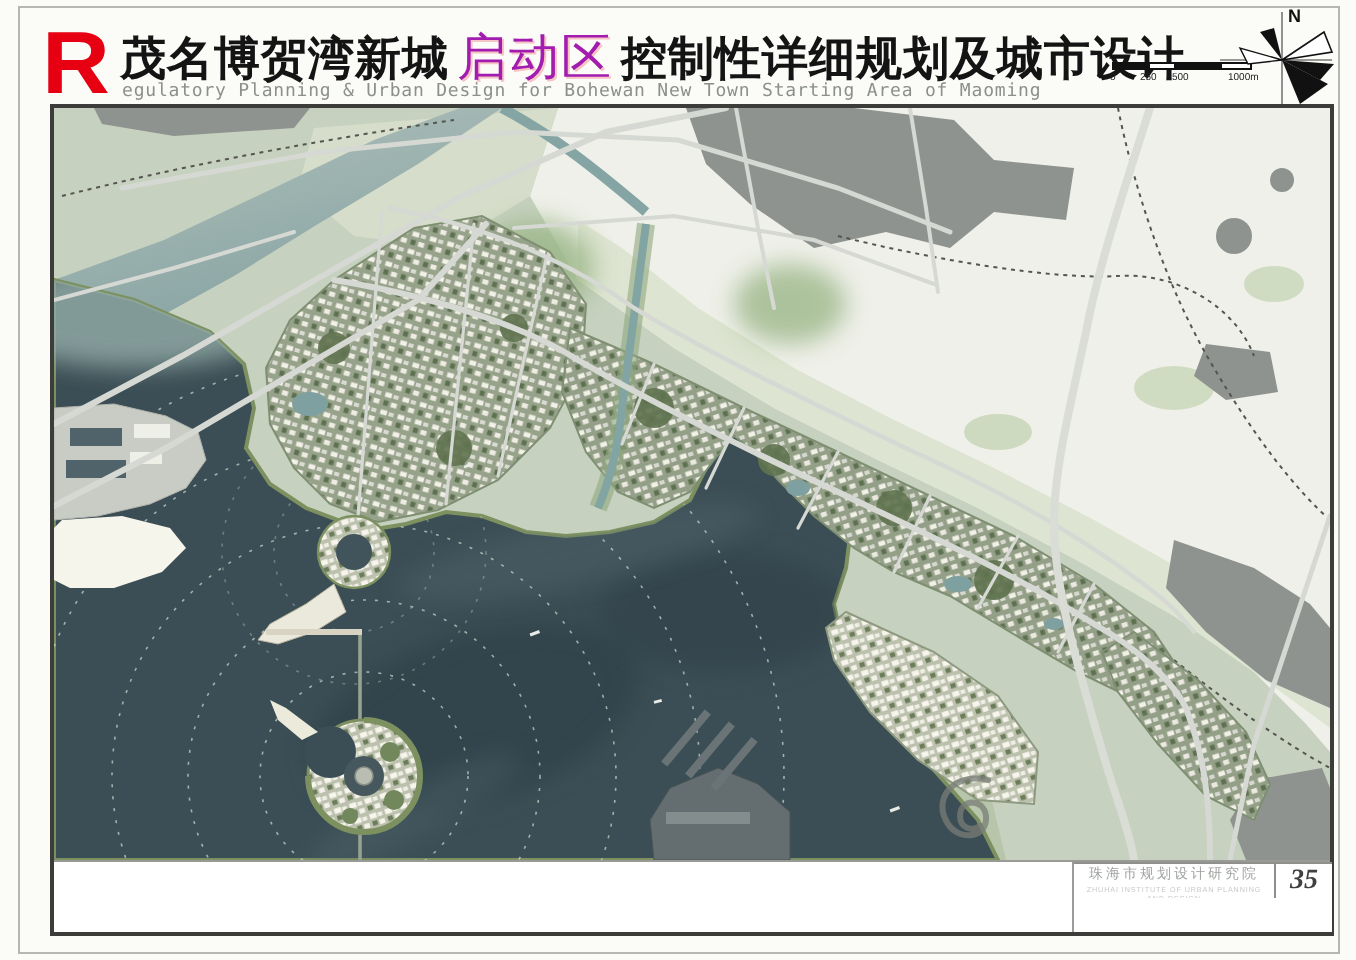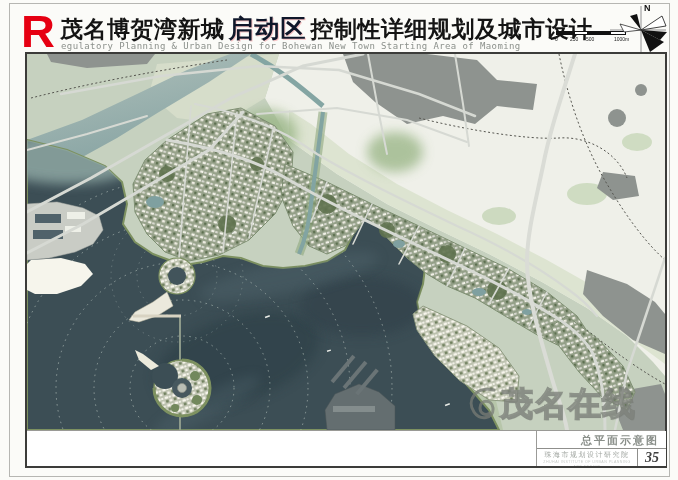--- a/index.html
+++ b/index.html
@@ -5,21 +5,21 @@
   html,body{margin:0;padding:0;}
   body{
     width:678px;height:480px;position:relative;overflow:hidden;
     background:#fbfbf8;font-family:"Liberation Sans",sans-serif;
   }
   .outer-border{position:absolute;left:9px;top:3px;width:659px;height:472px;border:1px solid #b6b6b2;}
   
   .logo-r{position:absolute;left:21px;top:9px;font-size:47px;line-height:1;font-weight:900;color:#e60012;letter-spacing:-2px;transform:scaleY(.94);transform-origin:top left;}
   .title-row{position:absolute;left:60px;top:12px;white-space:nowrap;}
   .title-cn{font-size:23px;font-weight:700;color:#141414;letter-spacing:.5px;text-align:right;}
-  .title-hl{font-size:25px;font-weight:700;color:#0f172a;margin:0 4px;letter-spacing:1px;text-shadow:1px 1px 0 rgba(230,0,18,.22);}
+  .title-hl{font-size:25px;font-weight:400;color:#a21caf;margin:0 4px;letter-spacing:1px;text-shadow:1px 1px 0 rgba(230,0,18,.22);}
   .subtitle{position:absolute;left:61px;top:41px;font-size:9px;color:#8b908b;letter-spacing:.4px;font-family:"DejaVu Sans Mono",monospace;white-space:nowrap;text-align:right;}
   
   .scalebar{position:absolute;left:556px;top:31px;width:76px;height:14px;}
   .sb-row{display:flex;height:4px;}
   .sb-seg{height:4px;border:.5px solid #111;box-sizing:border-box;}
   .sb-labels{position:relative;height:7px;font-size:5px;color:#222;}
   .sb-l0{position:absolute;left:-1px;top:1px;} .sb-l1{position:absolute;left:14px;top:1px;}
   .sb-l2{position:absolute;left:30px;top:1px;} .sb-l3{position:absolute;left:58px;top:1px;}
   
   .compass{position:absolute;left:604px;top:2px;width:66px;height:54px;}
@@ -265,31 +265,29 @@
       <g fill="#e8ebe6">
         <rect x="238" y="262" width="5" height="1.6" transform="rotate(-20 240 263)"></rect>
         <rect x="300" y="296" width="4" height="1.4" transform="rotate(-15 302 297)"></rect>
         <rect x="418" y="350" width="5" height="1.6" transform="rotate(-20 420 351)"></rect>
         <rect x="205" y="178" width="4" height="1.4" transform="rotate(-25 207 179)"></rect>
       </g>
     </svg>
   </div>
 
   <div class="caption">
-    <div class="cap-top">总平面示意图</div>
     <div class="cap-bottom">
       <div class="cap-inst">
         <div class="inst-cn">珠海市规划设计研究院</div>
         <div class="inst-en">ZHUHAI INSTITUTE OF URBAN PLANNING AND DESIGN</div>
       </div>
       <div class="cap-page">35</div>
     </div>
   </div>
 </div>
 
 <div class="watermark">
   <div class="wm-row">
     <svg width="34" height="46" viewBox="0 0 34 46">
       <path d="M28,4 C10,0 0,14 8,26 C14,35 28,33 27,22 C26,13 14,13 14,22 C14,28 20,30 24,27" fill="none" stroke="rgba(120,124,118,0.75)" stroke-width="3" stroke-linecap="round"></path>
     </svg>
-    <span class="wm-text">茂名在线</span>
   </div>
 </div>
 
 </body></html>

